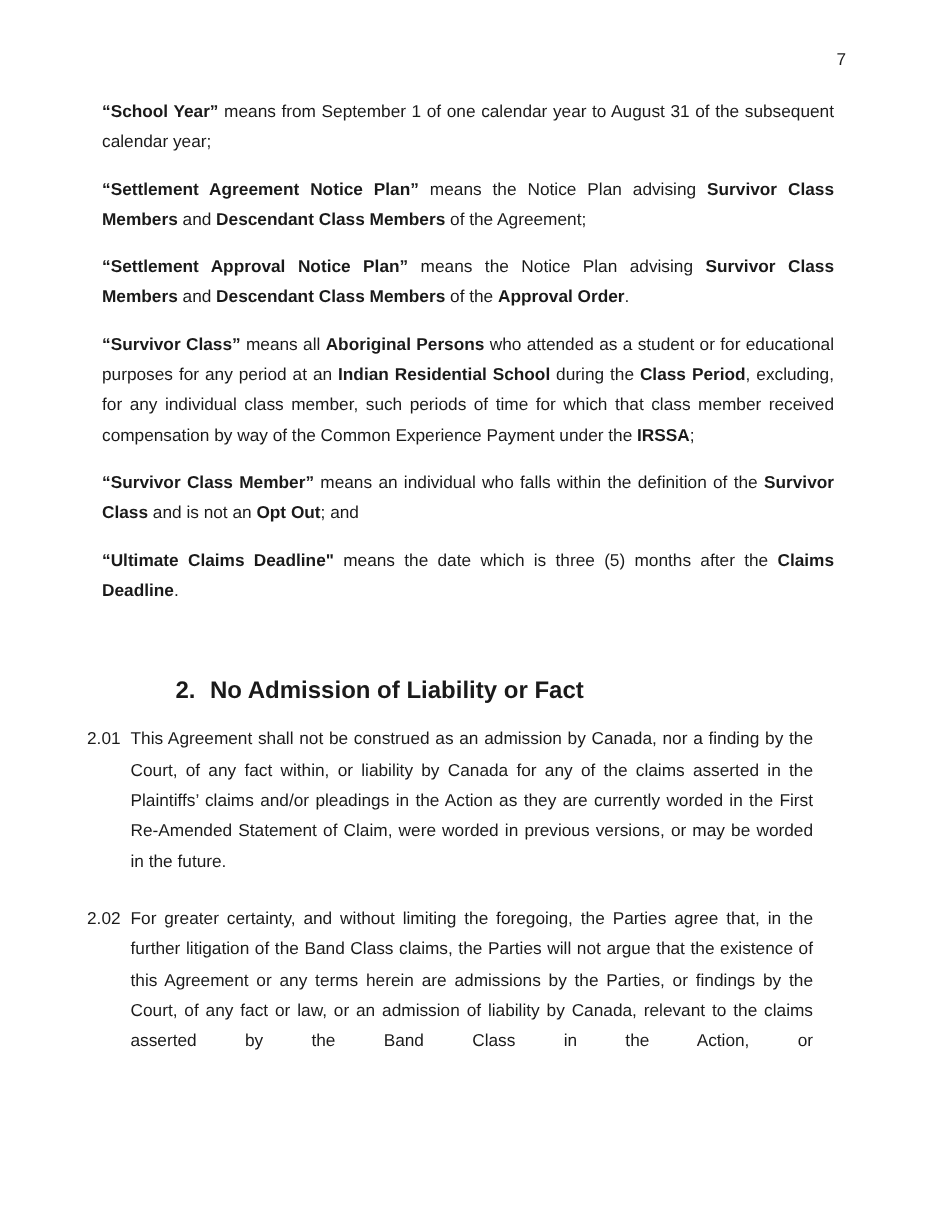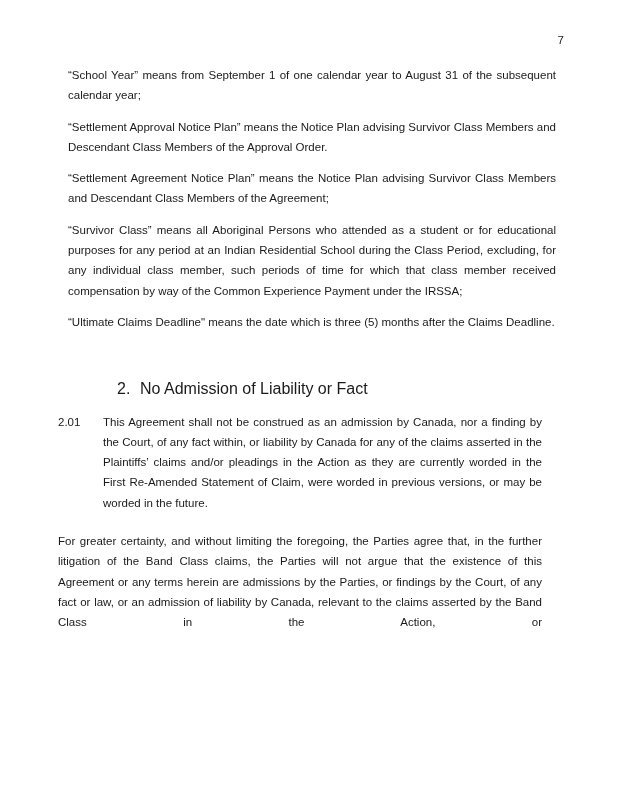--- a/index.html
+++ b/index.html
@@ -29,34 +29,33 @@
     top: 0;
     width: 488px;
     padding-top: 65px;
     font-size: 11.5px;
     line-height: 20.3px;
   }
   .definition {
     margin: 0 0 11px 0;
     text-align: justify;
   }
-  .definition b, .section-heading { font-weight: normal; }
+  .definition b, .section-heading { font-weight: bold; }
   .section-heading {
     margin: 47px 0 12px 49px;
     font-size: 16px;
     line-height: 20.3px;
   }
   .section-heading .hnum {
     display: inline-block;
     width: 23px;
   }
   .clause {
     display: flex;
     margin: 0 14px 0 -10px;
-    gap: 16px;
   }
   .clause + .clause { margin-top: 18px; }
   .clause .cnum {
     width: 29px;
     flex-shrink: 0;
   }
   .clause .cbody {
     flex: 1;
     text-align: justify;
   }
@@ -76,39 +75,41 @@
 <body>
 
 <div class="page">
 
   <div class="page-number">7</div>
 
   <div class="content">
 
     <p class="definition"><b>“School Year”</b><span> means from September 1 of one calendar year to August 31 of the subsequent calendar year;</span></p>
 
+    <p class="definition"><b>“Settlement Agreement Notice Plan”</b><span> means the Notice Plan advising </span><b>Survivor Class Members</b><span> and </span><b>Descendant Class Members</b><span> of the Agreement;</span></p>
+
     <p class="definition"><b>“Settlement Approval Notice Plan”</b><span> means the Notice Plan advising </span><b>Survivor Class</b><span> </span><b>Members</b><span> and </span><b>Descendant Class Members</b><span> of the </span><b>Approval Order</b><span>.</span></p>
-
-    <p class="definition"><b>“Settlement Agreement Notice Plan”</b><span> means the Notice Plan advising </span><b>Survivor Class Members</b><span> and </span><b>Descendant Class Members</b><span> of the Agreement;</span></p>
 
     <p class="definition"><b>“Survivor Class”</b><span> means all </span><b>Aboriginal Persons</b><span> who attended as a student or for educational purposes for any period at an </span><b>Indian Residential School</b><span> during the </span><b>Class</b><span> </span><b>Period</b><span>, excluding, for any individual class member, such periods of time for which that class member received compensation by way of the Common Experience Payment under the </span><b>IRSSA</b><span>;</span></p>
 
+    <p class="definition"><b>“Survivor Class Member”</b><span> means an individual who falls within the definition of the </span><b>Survivor Class</b><span> and is not an </span><b>Opt Out</b><span>; and</span></p>
 
     <p class="definition"><b>“Ultimate Claims Deadline"</b><span> means the date which is three (5) months after the </span><b>Claims Deadline</b><span>.</span></p>
 
     <div class="section-heading">
       <span class="hnum">2.</span><span>No Admission of Liability or Fact</span>
     </div>
 
     <div class="clause">
       <span class="cnum">2.01</span>
       <span class="cbody">This Agreement shall not be construed as an admission by Canada, nor a finding by the Court, of any fact within, or liability by Canada for any of the claims asserted in the Plaintiffs’ claims and/or pleadings in the Action as they are currently worded in the First Re-Amended Statement of Claim, were worded in previous versions, or may be worded in the future.</span>
     </div>
 
     <div class="clause">
+      <span class="cnum">2.02</span>
       <span class="cbody justify-last">For greater certainty, and without limiting the foregoing, the Parties agree that, in the further litigation of the Band Class claims, the Parties will not argue that the existence of this Agreement or any terms herein are admissions by the Parties, or findings by the Court, of any fact or law, or an admission of liability by Canada, relevant to the claims asserted by the Band Class in the Action, or</span>
     </div>
 
   </div>
 
   <div class="footer-stamp">015</div>
 
 </div>
 
 </body></html>

